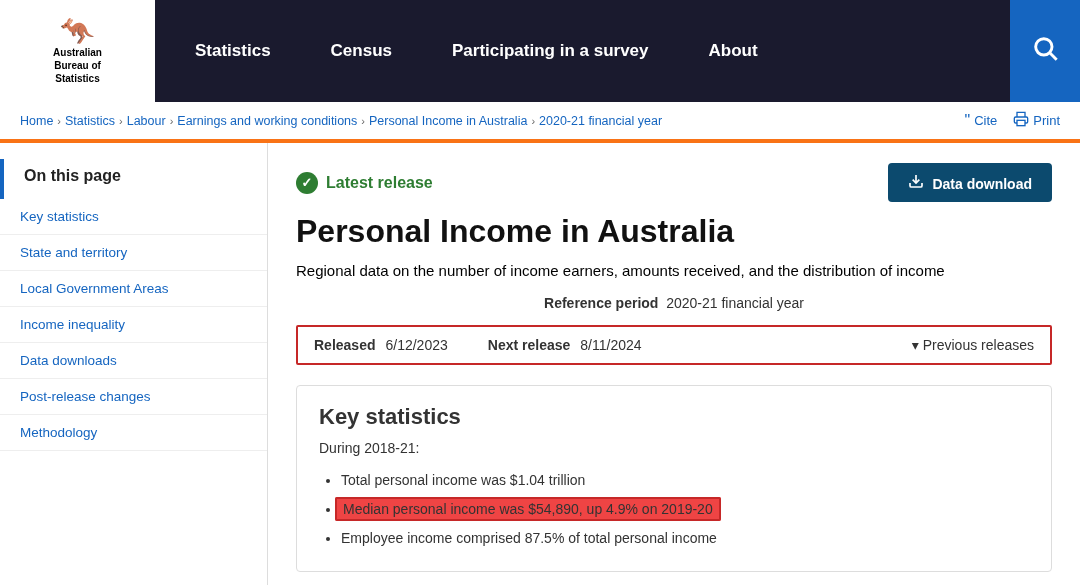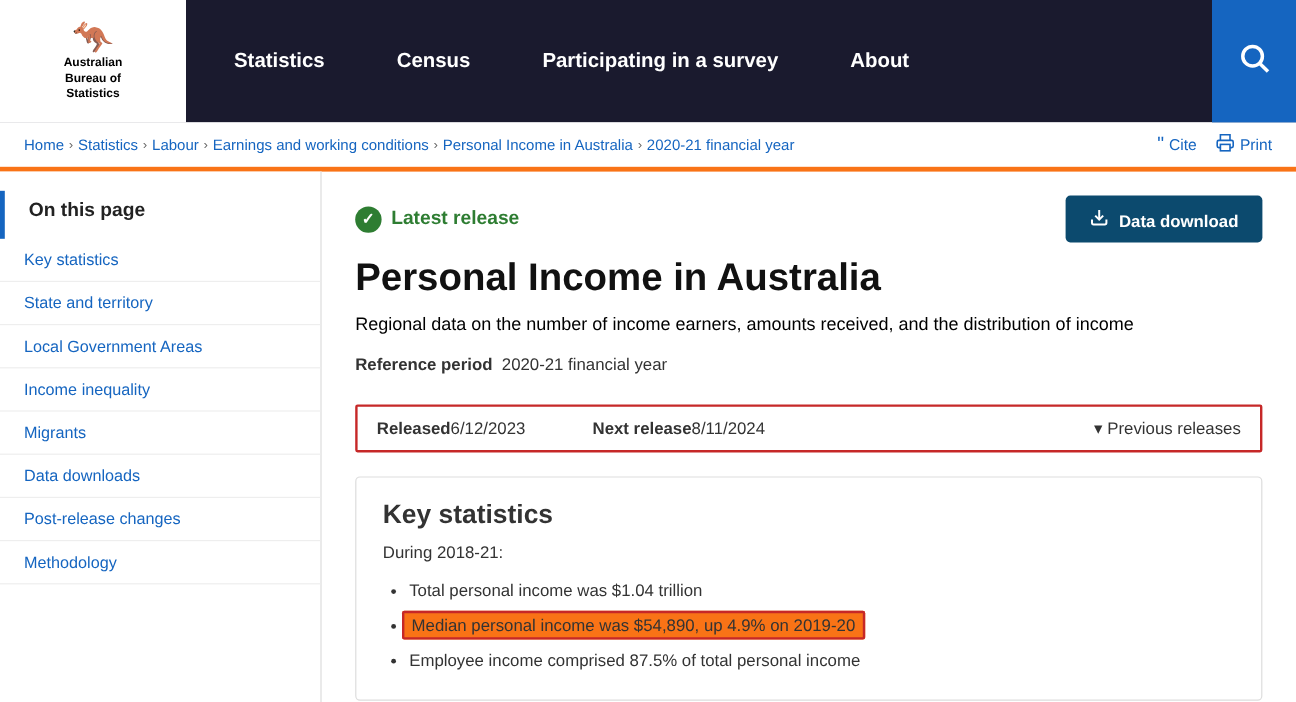--- a/index.html
+++ b/index.html
@@ -164,37 +164,38 @@
       line-height: 1.2;
     }
     .page-subtitle {
       font-size: 15px;
       color: #000000;
       margin-bottom: 14px;
       line-height: 1.4;
     }
     .ref-period {
       font-size: 14px;
-      margin-bottom: 26px;
+      margin-bottom: 14px;
+      text-align: center;
     }
     .ref-period strong { font-weight: bold; }
     .release-bar {
       display: flex;
       align-items: center;
       border: 2px solid #c62828;
       border-radius: 2px;
       padding: 10px 16px;
       margin-bottom: 20px;
       gap: 0;
     }
     .release-item {
       display: flex;
       align-items: center;
-      gap: 0;
-      padding-right: 56px;
+      gap: 10px;
+      padding-right: 40px;
     }
     .release-item-label { font-weight: bold; font-size: 14px; }
     .release-item-value { font-size: 14px; }
     .prev-releases {
       display: flex;
       align-items: center;
       gap: 4px;
       font-size: 14px;
       color: #333;
       cursor: pointer;
@@ -220,21 +221,21 @@
     .key-stats-list {
       list-style: disc;
       padding-left: 22px;
     }
     .key-stats-list li {
       font-size: 14px;
       padding: 4px 0;
       line-height: 1.5;
     }
     .highlighted-item {
-      background: #f97316;
+      background: #ef4444;
       border: 2px solid #c62828;
       border-radius: 2px;
       padding: 2px 6px;
       margin-left: -6px;
     }
   </style>
 </head>
 <body>
 
 <header class="header">
@@ -295,21 +296,20 @@
 </div>
 
 <div class="main-layout">
 
   <aside class="sidebar">
     <div class="sidebar-title">On this page</div>
     <a class="sidebar-item">Key statistics</a>
     <a class="sidebar-item">State and territory</a>
     <a class="sidebar-item">Local Government Areas</a>
     <a class="sidebar-item">Income inequality</a>
-    <a class="sidebar-item">Migrants</a>
     <a class="sidebar-item">Data downloads</a>
     <a class="sidebar-item">Post-release changes</a>
     <a class="sidebar-item">Methodology</a>
   </aside>
 
   <main class="content">
 
     <div class="latest-release">
       <div class="latest-badge">
         <div class="check-circle">✓</div>

